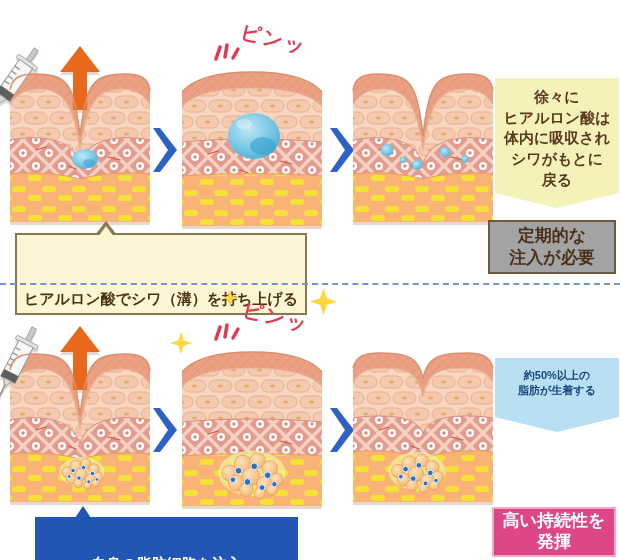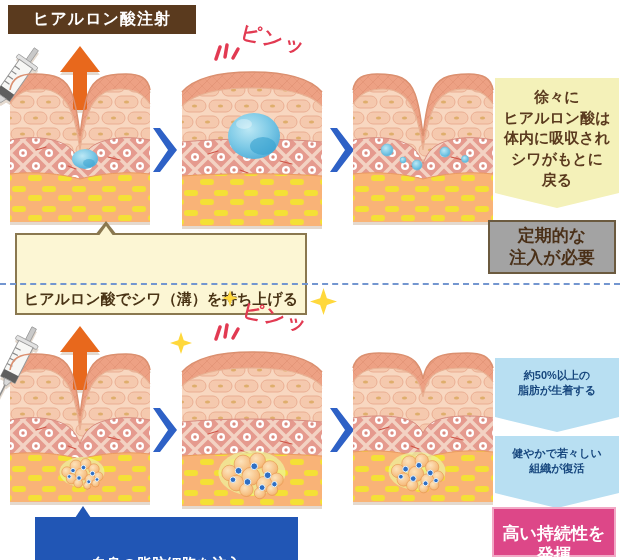--- a/index.html
+++ b/index.html
@@ -42,28 +42,27 @@
     line-height:1.38;padding-top:9px;}
   .pennant.lightblue{background:#b8dff2;color:#17477e;font-size:11px;line-height:1.4;padding-top:10px;height:74px;}
   .pennant.bp1{top:358px;}
   .pennant.bp2{top:436px;height:72px;}
 
   .notebox{position:absolute;left:488px;top:220px;width:128px;background:#a3a3a3;
     border:2px solid #6b5a3f;color:#4a3018;font-weight:700;font-size:17px;line-height:1.3;
     text-align:center;white-space:pre-line;padding:3px 0;}
   .magenta{position:absolute;left:492px;top:507px;width:124px;height:50px;background:#dd4788;
     border:2px solid #f2a9c6;color:#ffffff;font-weight:700;font-size:17px;line-height:1.25;
-    text-align:center;white-space:pre-line;padding-top:14px;}
+    text-align:center;white-space:pre-line;padding-top:1px;}
 </style>
 </head>
 <body>
 
 <div class="canvas">
 
-  <div class="sec-title brown">ヒアルロン酸注射</div>
 
   <div class="panel" style="left:10px;top:62px">
     <svg class="skin" width="140" height="160" viewBox="0 0 140 160" id="skin-0">
         <defs>
 <pattern id="epi0" width="26" height="32" patternUnits="userSpaceOnUse">
  <rect x="1" y="2" width="23" height="12" rx="6" fill="#f5c9ae" stroke="#e9ae92"></rect>
  <ellipse cx="12.5" cy="8" rx="2.6" ry="1.6" fill="#dfae6c"></ellipse>
  <rect x="-12" y="18" width="23" height="12" rx="6" fill="#f5c9ae" stroke="#e9ae92"></rect>
  <ellipse cx="-0.5" cy="24" rx="2.6" ry="1.6" fill="#dfae6c"></ellipse>
  <rect x="14" y="18" width="23" height="12" rx="6" fill="#f5c9ae" stroke="#e9ae92"></rect>
@@ -599,18 +598,16 @@
       </svg>
   </div>
 
   <div class="caption bluebar">
     <span class="ptr"></span>
     <span>自身の脂肪細胞を注入</span>
   </div>
 
   <div class="pennant lightblue bp1">約50%以上の
 脂肪が生着する</div>
-  <div class="pennant lightblue bp2">健やかで若々しい
-組織が復活</div>
   <div class="magenta">高い持続性を
 発揮</div>
 
 </div>
 
 </body></html>

